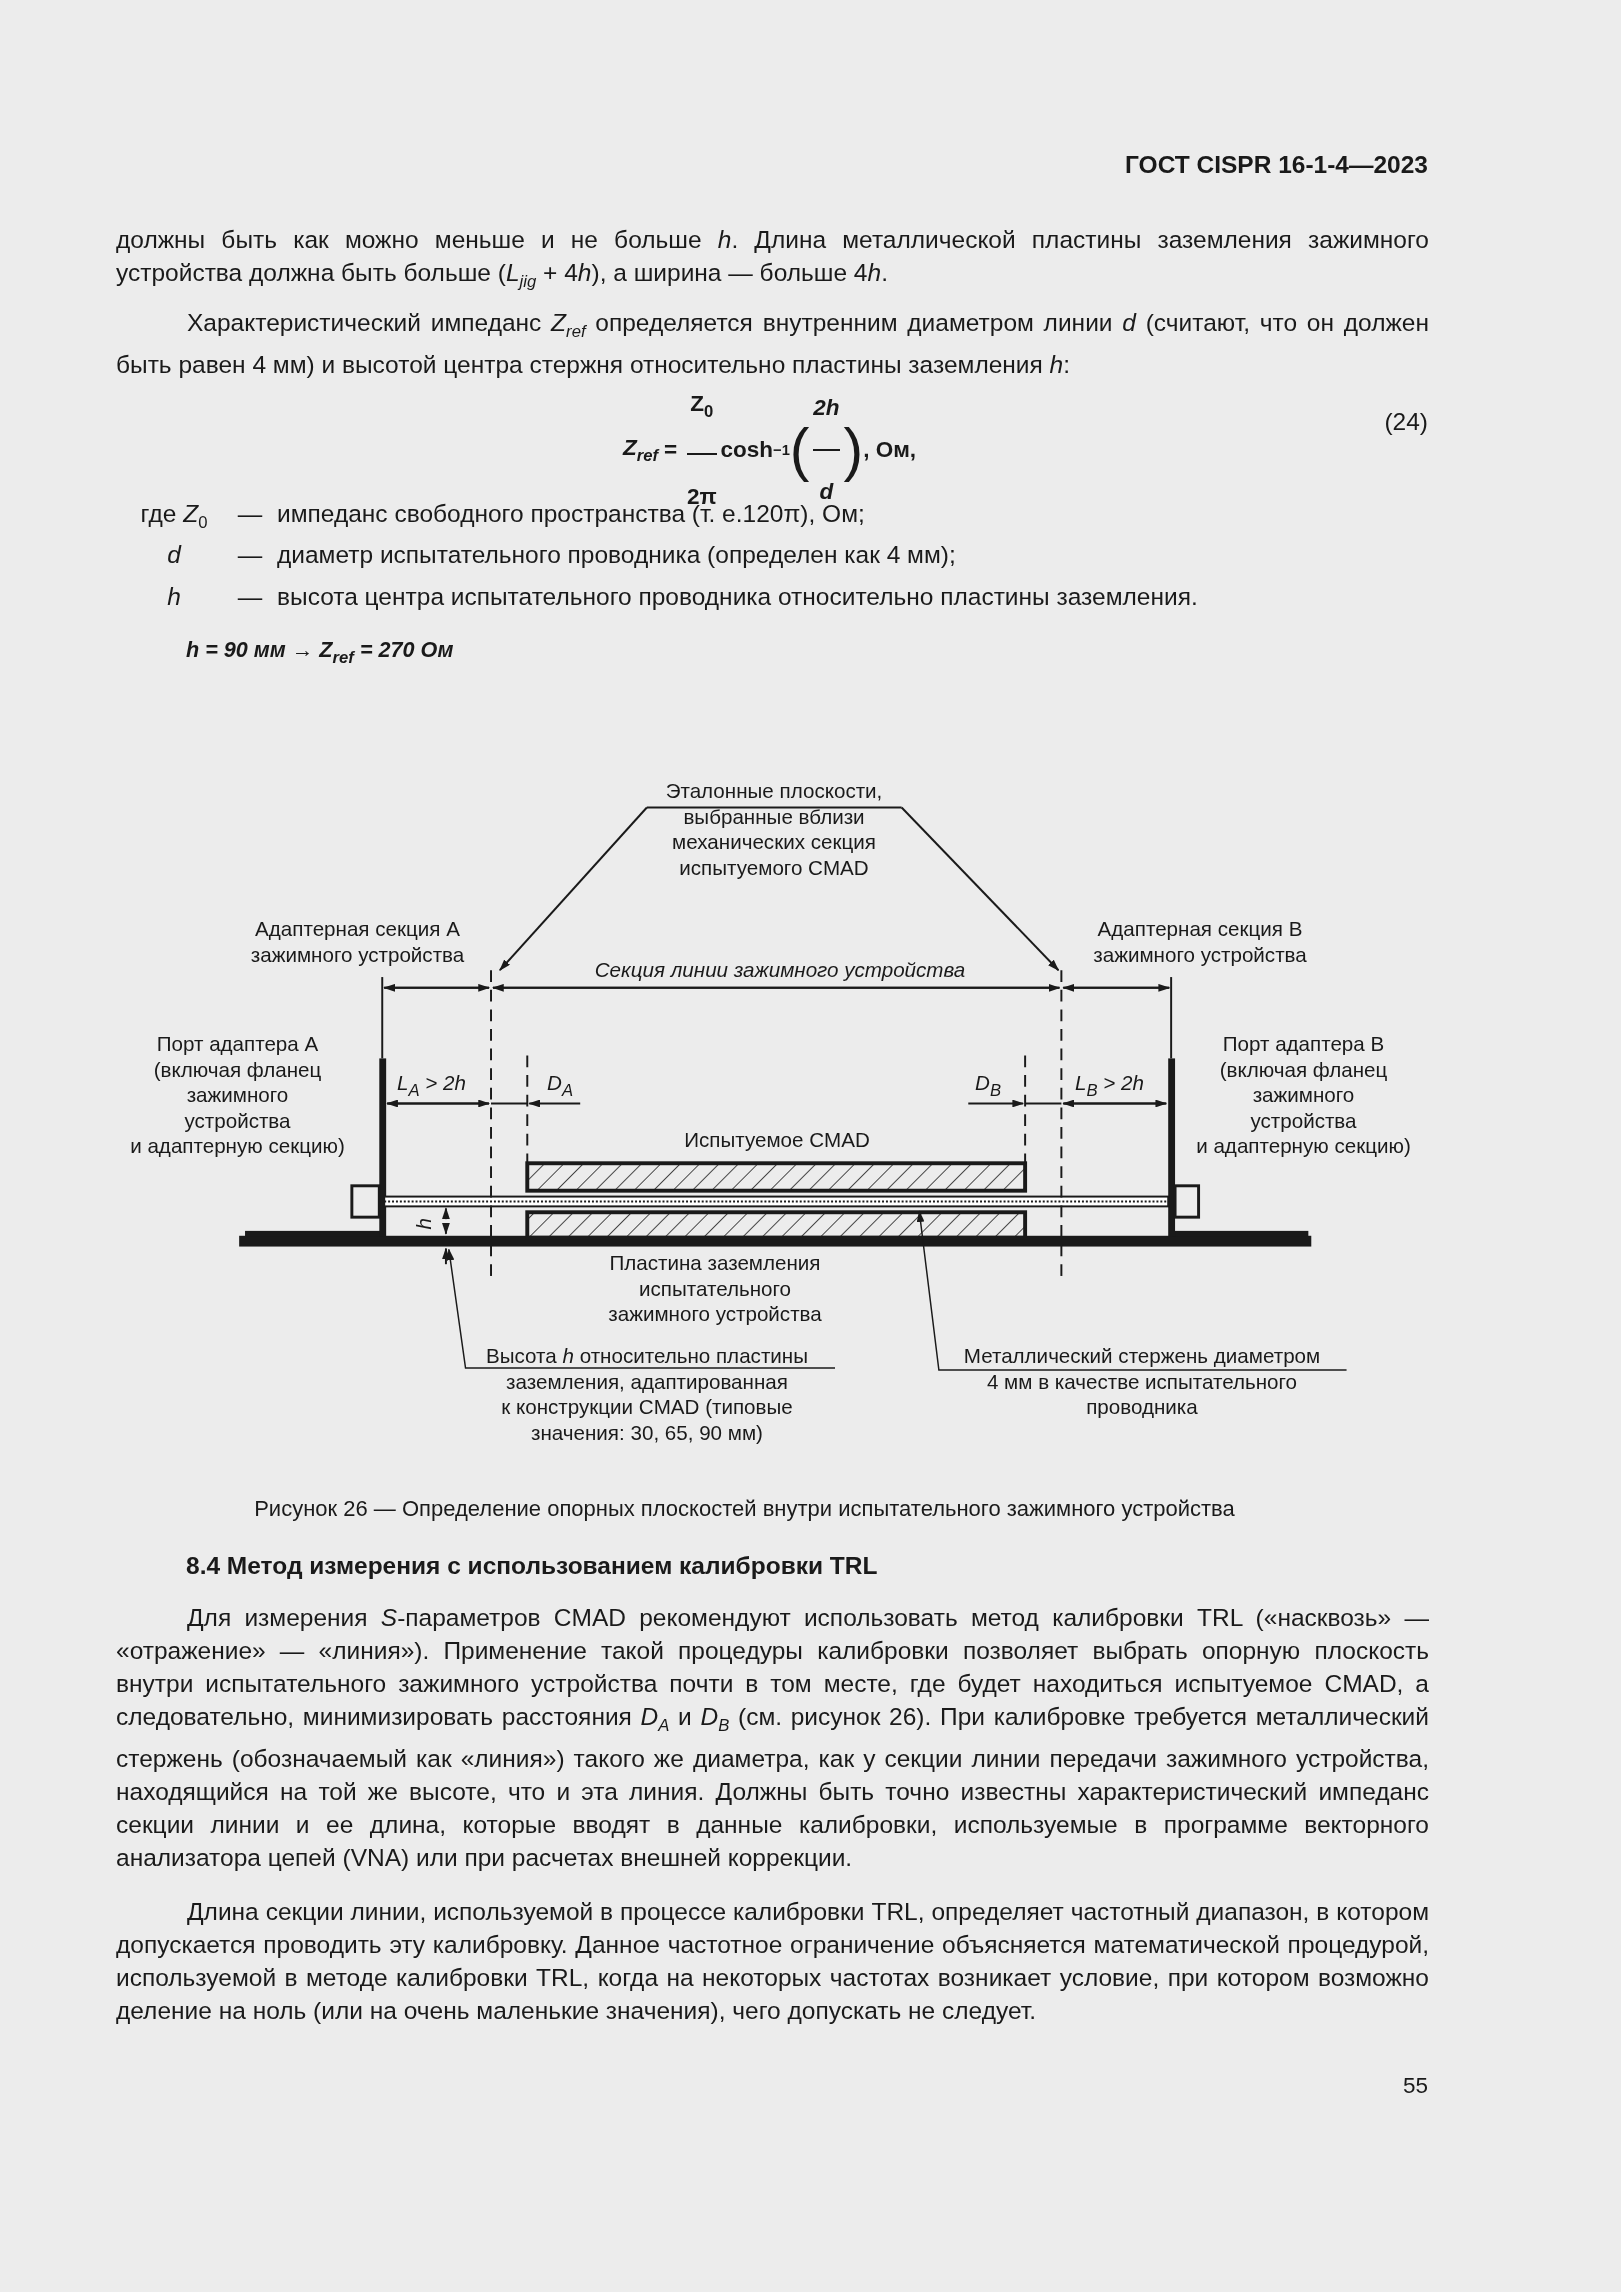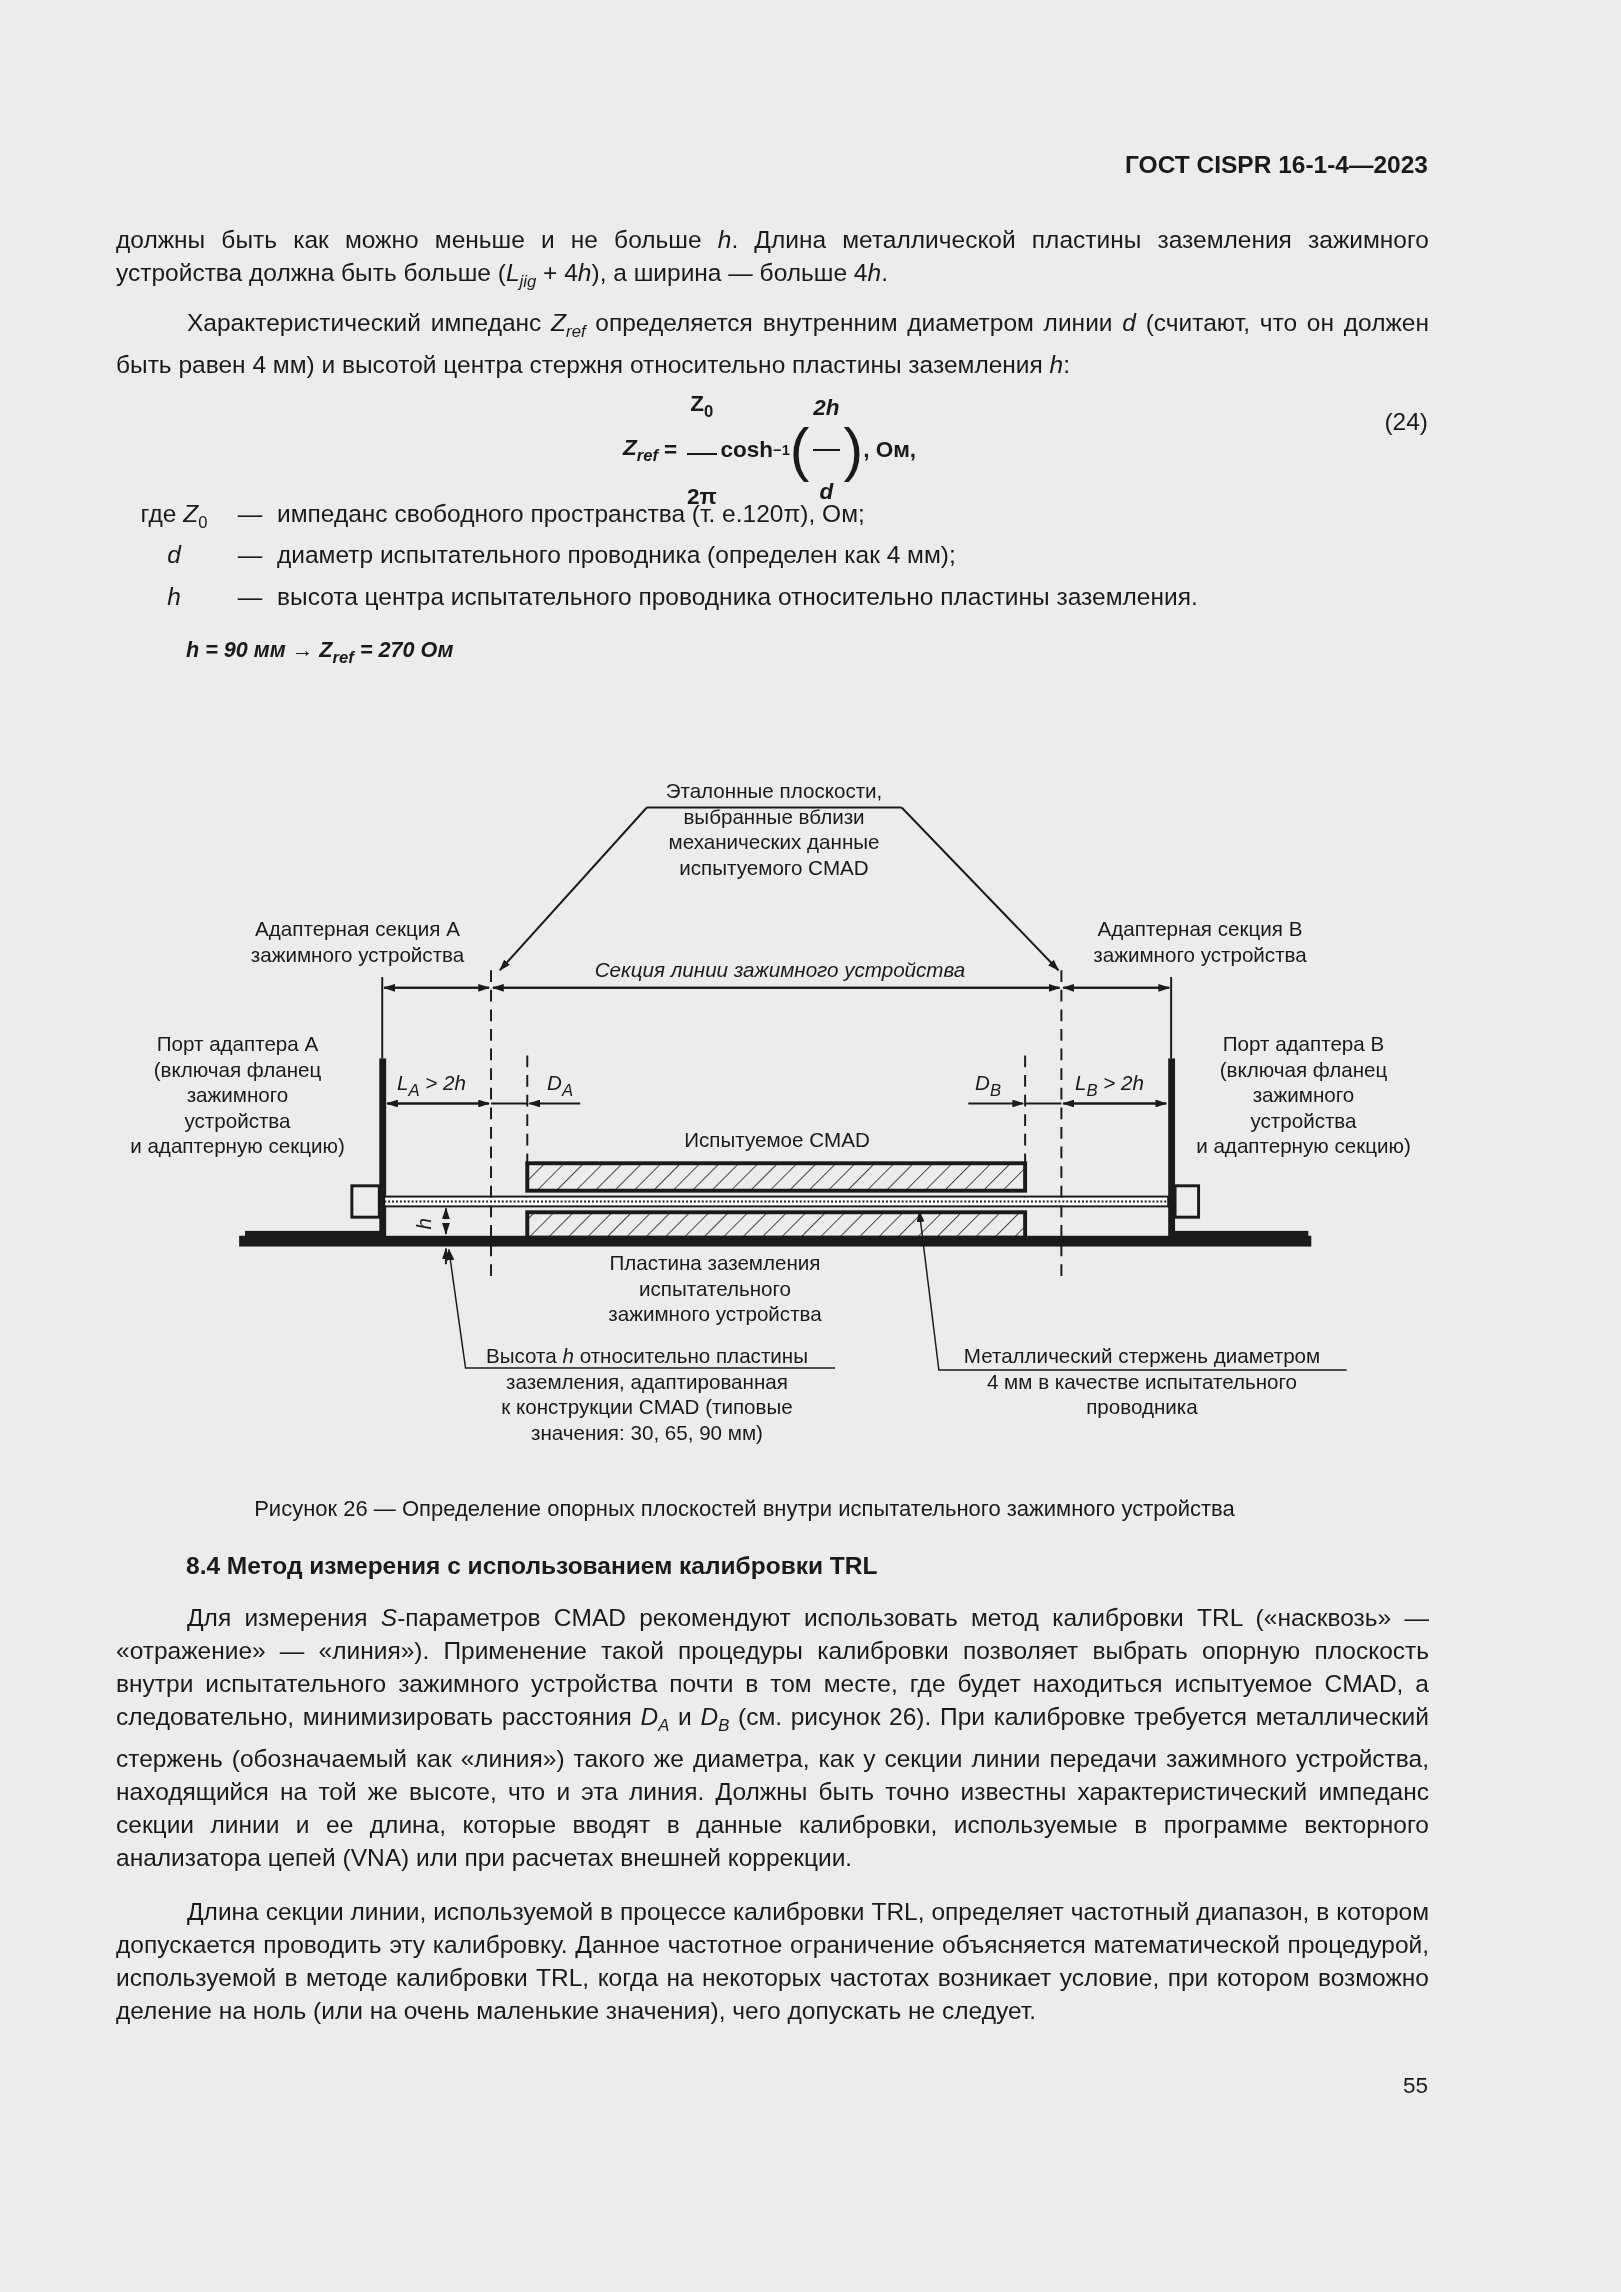--- a/index.html
+++ b/index.html
@@ -122,21 +122,21 @@
   <polyline points="920,824 1080,990" fill="none" stroke="#1a1a1a" stroke-width="2" marker-end="url(#ar)"></polyline>
 
   <polyline points="852,1396 475,1396 458,1275" fill="none" stroke="#1a1a1a" stroke-width="1.5" marker-end="url(#ar)"></polyline>
 
   <polyline points="1374,1398 958,1398 938,1236" fill="none" stroke="#1a1a1a" stroke-width="1.5" marker-end="url(#ar)"></polyline>
 </svg>
 
 <div class="abs dl" style="left:627px;top:778px;width:294px;">
   <div>Эталонные плоскости,</div>
     <div>выбранные вблизи</div>
-    <div>механических данные</div>
+    <div>механических секция</div>
     <div>испытуемого CMAD</div>
 </div>
 <div class="abs dl" style="left:225px;top:916px;width:265px;">
   <div>Адаптерная секция А</div>
     <div>зажимного устройства</div>
 </div>
 <div class="abs dl" style="left:1063px;top:916px;width:274px;">
   <div>Адаптерная секция В</div>
     <div>зажимного устройства</div>
 </div>

